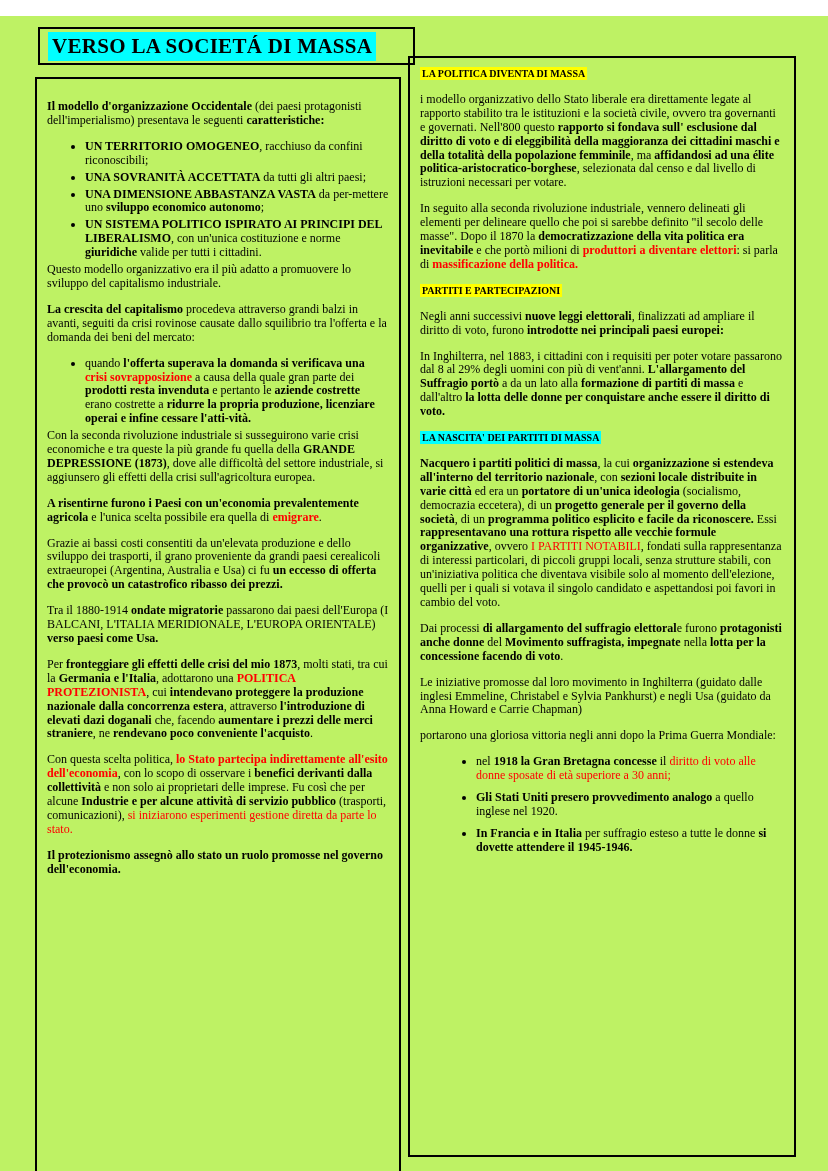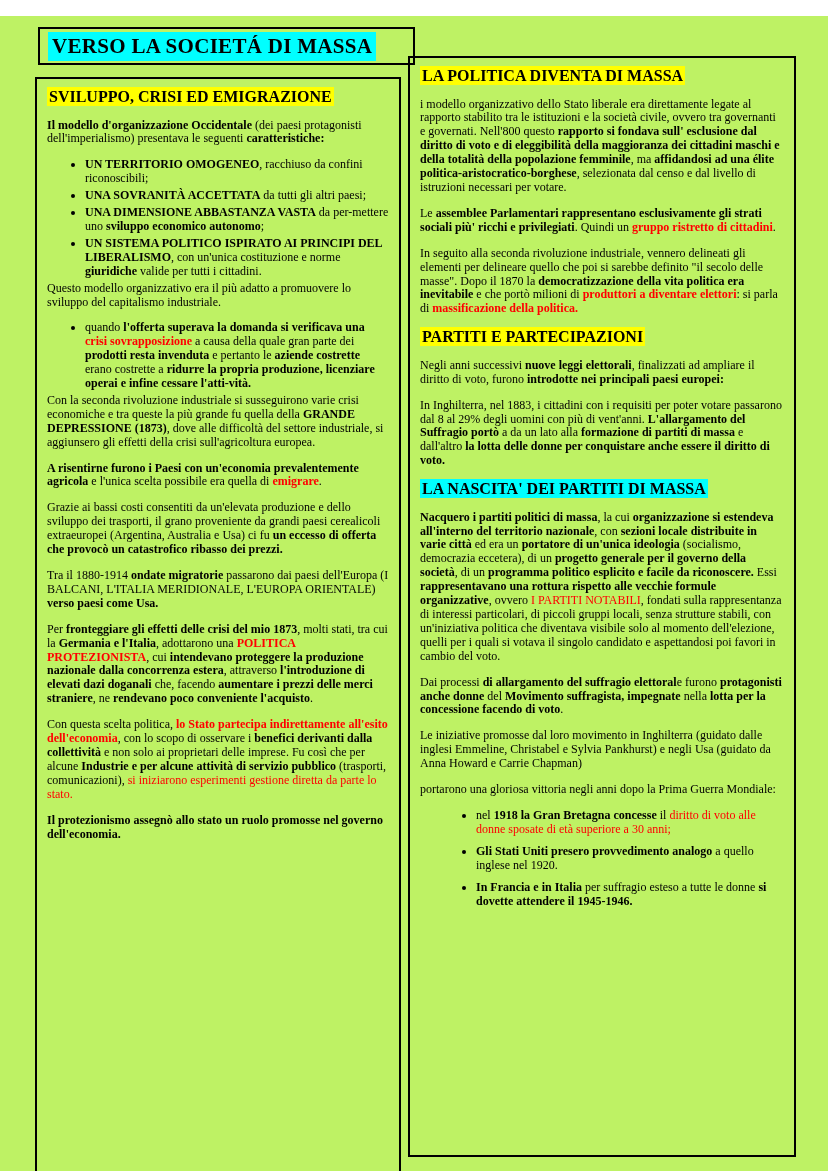--- a/index.html
+++ b/index.html
@@ -36,62 +36,61 @@
     font-size: 12px;
     line-height: 1.16;
     overflow: hidden;
   }
   .col-left  { left: 35px;  top: 61px; width: 366px; height: 1100px; }
   .col-right { left: 408px; top: 40px; width: 388px; height: 1101px; }
   .col p { margin: 12px 0; }
   .col p.tight { margin-top: 2px; }
   .col .heading { margin: 12px 0; }
   .col .heading:first-child { margin-top: 0; }
-  .hl { font-weight: bold; font-size: 16px; padding: 1px 2px; }
+  .hl { font-weight: bold; font-size: 10px; padding: 1px 2px; }
   .hl-yellow { background: var(--hl-yellow, #ffff00); }
   .hl-cyan   { background: var(--hl-cyan, #00ffff); }
   .col ul { margin: 12px 0 3px; padding-left: 38px; }
   .col li { margin: 3px 0; }
   .col ul.spaced { padding-left: 56px; }
   .col ul.spaced li { margin: 8px 0; }
   .b { font-weight: bold; }
   .red { color: var(--red, #ff0000); }
 </style>
 </head>
 <body>
 
 <div class="page">
   <div class="title-box">
     <span class="title-text">VERSO LA SOCIETÁ DI MASSA</span>
   </div>
   <div class="col col-left" id="col-left">
-      <div class="heading"><span class="hl hl-yellow">SVILUPPO, CRISI ED EMIGRAZIONE</span></div>
       <p><span class="b">Il modello d'organizzazione Occidentale</span><span> (dei paesi protagonisti dell'imperialismo) presentava le seguenti </span><span class="b">caratteristiche:</span></p>
       <ul>
         <li><span class="b">UN TERRITORIO OMOGENEO</span><span>, racchiuso da confini riconoscibili;</span></li>
         <li><span class="b">UNA SOVRANITÀ ACCETTATA</span><span> da tutti gli altri paesi;</span></li>
         <li><span class="b">UNA DIMENSIONE ABBASTANZA VASTA</span><span> da per-mettere uno </span><span class="b">sviluppo economico autonomo</span><span>;</span></li>
         <li><span class="b">UN SISTEMA POLITICO ISPIRATO AI PRINCIPI DEL LIBERALISMO</span><span>, con un'unica costituzione e norme </span><span class="b">giuridiche</span><span> valide per tutti i cittadini.</span></li>
       </ul>
       <p class="tight"><span>Questo modello organizzativo era il più adatto a promuovere lo sviluppo del capitalismo industriale.</span></p>
+      <p><span class="b">La crescita del capitalismo</span><span> procedeva attraverso grandi balzi in avanti, seguiti da crisi rovinose causate dallo squilibrio tra l'offerta e la domanda dei beni del mercato:</span></p>
       <ul>
         <li><span>quando </span><span class="b">l'offerta superava la domanda si verificava una </span><span class="b red">crisi sovrapposizione</span><span> a causa della quale gran parte dei </span><span class="b">prodotti resta invenduta</span><span> e pertanto le </span><span class="b">aziende costrette</span><span> erano costrette a </span><span class="b">ridurre la propria produzione, licenziare operai e infine cessare l'atti-vità.</span></li>
       </ul>
       <p class="tight"><span>Con la seconda rivoluzione industriale si susseguirono varie crisi economiche e tra queste la più grande fu quella della </span><span class="b">GRANDE DEPRESSIONE (1873)</span><span>, dove alle difficoltà del settore industriale, si aggiunsero gli effetti della crisi sull'agricoltura europea.</span></p>
       <p><span class="b">A risentirne furono i Paesi con un'economia prevalentemente agricola</span><span> e l'unica scelta possibile era quella di </span><span class="b red">emigrare</span><span>.</span></p>
       <p><span>Grazie ai bassi costi consentiti da un'elevata produzione e dello sviluppo dei trasporti, il grano proveniente da grandi paesi cerealicoli extraeuropei (Argentina, Australia e Usa) ci fu </span><span class="b">un eccesso di offerta che provocò un catastrofico ribasso dei prezzi.</span></p>
       <p><span>Tra il 1880-1914 </span><span class="b">ondate migratorie</span><span> passarono dai paesi dell'Europa (I BALCANI, L'ITALIA MERIDIONALE, L'EUROPA ORIENTALE) </span><span class="b">verso paesi come Usa.</span></p>
       <p><span>Per </span><span class="b">fronteggiare gli effetti delle crisi del mio 1873</span><span>, molti stati, tra cui la </span><span class="b">Germania e l'Italia</span><span>, adottarono una </span><span class="b red">POLITICA PROTEZIONISTA</span><span>, cui </span><span class="b">intendevano proteggere la produzione nazionale dalla concorrenza estera</span><span>, attraverso </span><span class="b">l'introduzione di elevati dazi doganali</span><span> che, facendo </span><span class="b">aumentare i prezzi delle merci straniere</span><span>, ne </span><span class="b">rendevano poco conveniente l'acquisto</span><span>.</span></p>
       <p><span>Con questa scelta politica, </span><span class="b red">lo Stato partecipa indirettamente all'esito dell'economia</span><span>, con lo scopo di osservare i </span><span class="b">benefici derivanti dalla collettività</span><span> e non solo ai proprietari delle imprese. Fu così che per alcune </span><span class="b">Industrie e per alcune attività di servizio pubblico</span><span> (trasporti, comunicazioni), </span><span class="red">si iniziarono esperimenti gestione diretta da parte lo stato.</span></p>
       <p><span class="b">Il protezionismo assegnò allo stato un ruolo promosse nel governo dell'economia.</span></p>
     </div>
   <div class="col col-right" id="col-right">
       <div class="heading"><span class="hl hl-yellow">LA POLITICA DIVENTA DI MASSA</span></div>
       <p><span>i modello organizzativo dello Stato liberale era direttamente legate al rapporto stabilito tra le istituzioni e la società civile, ovvero tra governanti e governati. Nell'800 questo </span><span class="b">rapporto si fondava sull' esclusione dal diritto di voto e di eleggibilità della maggioranza dei cittadini maschi e della totalità della popolazione femminile</span><span>, ma </span><span class="b">affidandosi ad una élite politica-aristocratico-borghese</span><span>, selezionata dal censo e dal livello di istruzioni necessari per votare.</span></p>
-      <p><span>Le </span><span class="b">assemblee Parlamentari rappresentano esclusivamente gli strati sociali più' ricchi e privilegiati</span><span>. Quindi un </span><span class="b red">gruppo ristretto di cittadini</span><span>.</span></p>
       <p><span>In seguito alla seconda rivoluzione industriale, vennero delineati gli elementi per delineare quello che poi si sarebbe definito "il secolo delle masse". Dopo il 1870 la </span><span class="b">democratizzazione della vita politica era inevitabile</span><span> e che portò milioni di </span><span class="b red">produttori a diventare elettori</span><span>: si parla di </span><span class="b red">massificazione della politica.</span></p>
       <div class="heading"><span class="hl hl-yellow">PARTITI E PARTECIPAZIONI</span></div>
       <p><span>Negli anni successivi </span><span class="b">nuove leggi elettorali</span><span>, finalizzati ad ampliare il diritto di voto, furono </span><span class="b">introdotte nei principali paesi europei:</span></p>
       <p><span>In Inghilterra, nel 1883, i cittadini con i requisiti per poter votare passarono dal 8 al 29% degli uomini con più di vent'anni. </span><span class="b">L'allargamento del Suffragio portò</span><span> a da un lato alla </span><span class="b">formazione di partiti di massa</span><span> e dall'altro </span><span class="b">la lotta delle donne per conquistare anche essere il diritto di voto.</span></p>
       <div class="heading"><span class="hl hl-cyan">LA NASCITA' DEI PARTITI DI MASSA</span></div>
       <p><span class="b">Nacquero i partiti politici di massa</span><span>, la cui </span><span class="b">organizzazione si estendeva all'interno del territorio nazionale</span><span>, con </span><span class="b">sezioni locale distribuite in varie città</span><span> ed era un </span><span class="b">portatore di un'unica ideologia</span><span> (socialismo, democrazia eccetera), di un </span><span class="b">progetto generale per il governo della società</span><span>, di un </span><span class="b">programma politico esplicito e facile da riconoscere.</span><span> Essi </span><span class="b">rappresentavano una rottura rispetto alle vecchie formule organizzative</span><span>, ovvero </span><span class="red">I PARTITI NOTABILI</span><span>, fondati sulla rappresentanza di interessi particolari, di piccoli gruppi locali, senza strutture stabili, con un'iniziativa politica che diventava visibile solo al momento dell'elezione, quelli per i quali si votava il singolo candidato e aspettandosi poi favori in cambio del voto.</span></p>
       <p><span>Dai processi </span><span class="b">di allargamento del suffragio elettoral</span><span>e furono </span><span class="b">protagonisti anche donne</span><span> del </span><span class="b">Movimento suffragista, impegnate</span><span> nella </span><span class="b">lotta per la concessione facendo di voto</span><span>.</span></p>
       <p><span>Le iniziative promosse dal loro movimento in Inghilterra (guidato dalle inglesi Emmeline, Christabel e Sylvia Pankhurst) e negli Usa (guidato da Anna Howard e Carrie Chapman)</span></p>
       <p><span>portarono una gloriosa vittoria negli anni dopo la Prima Guerra Mondiale:</span></p>
       <ul class="spaced">

